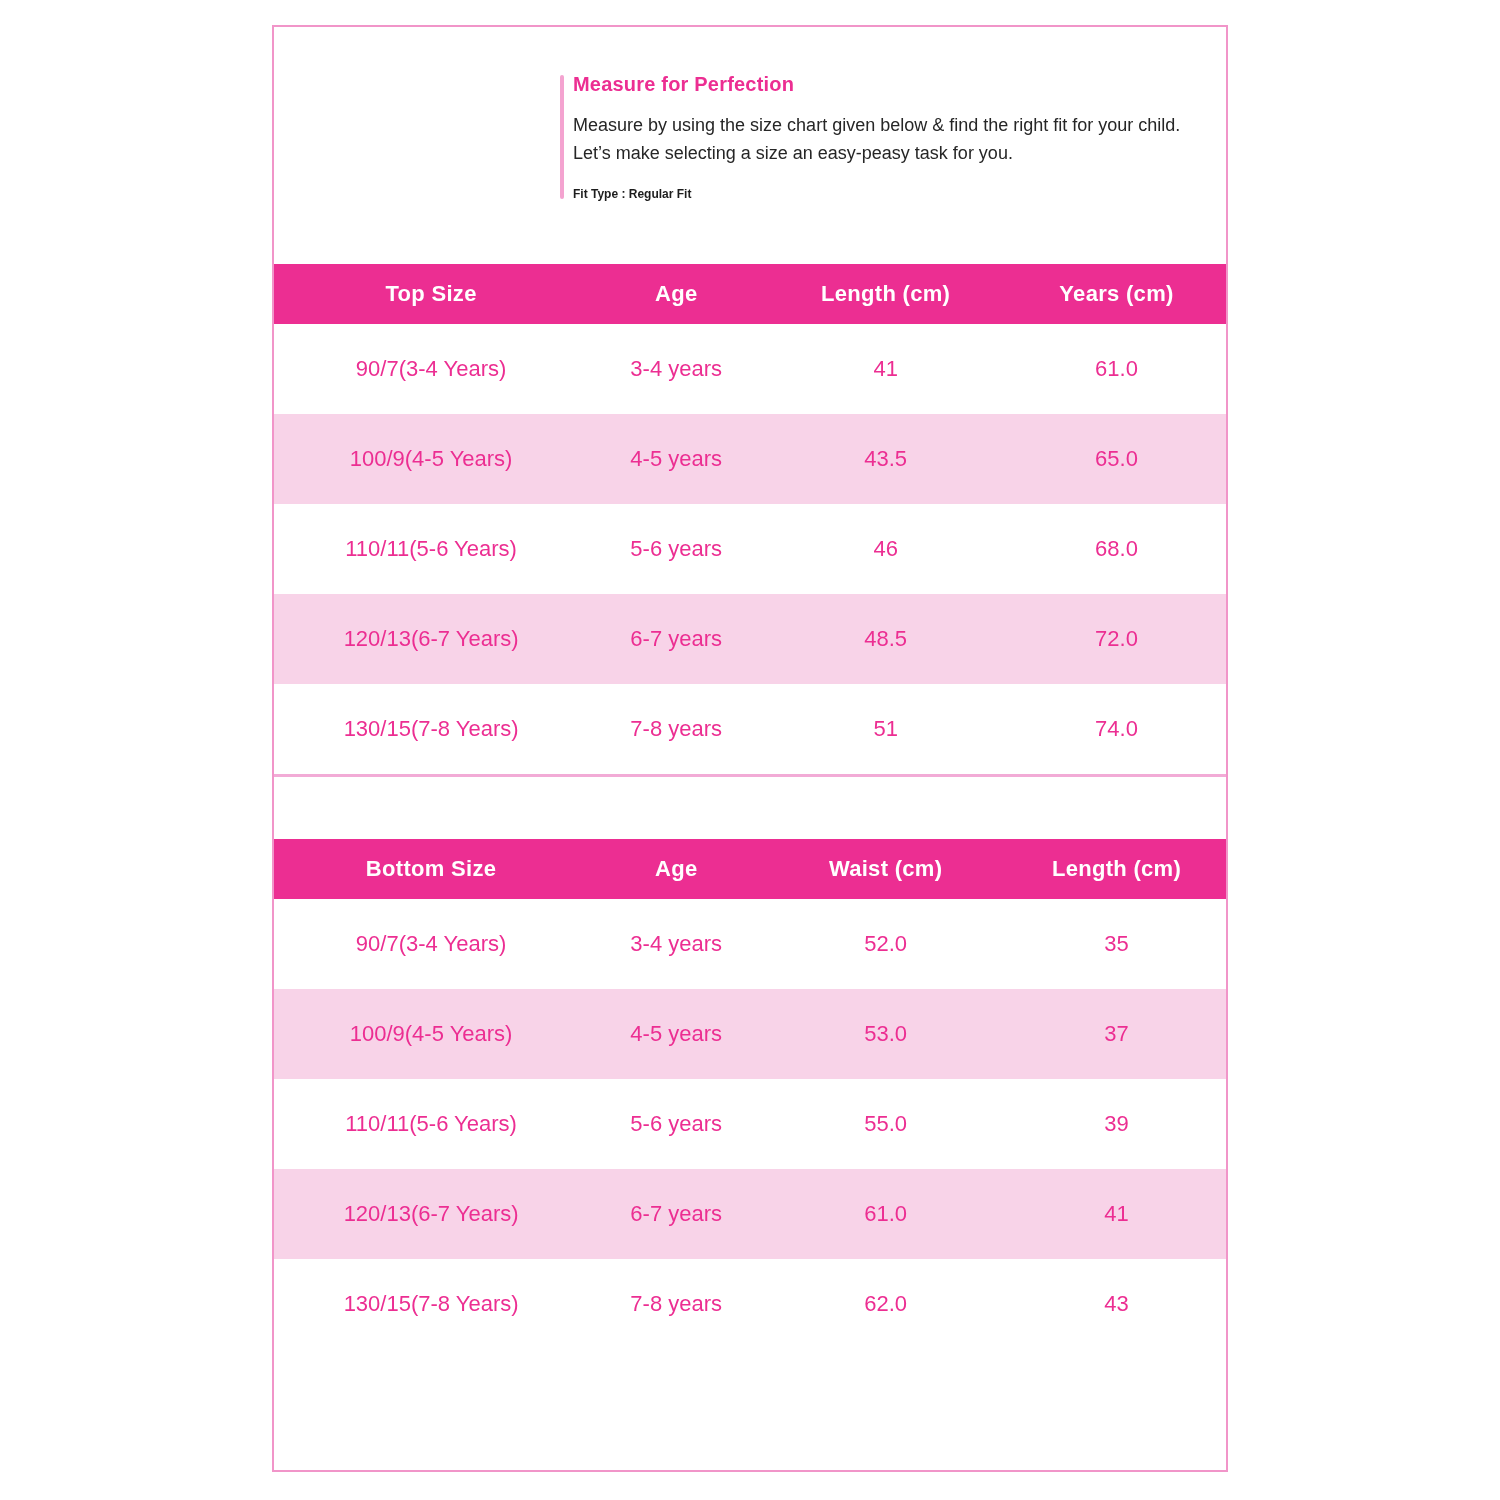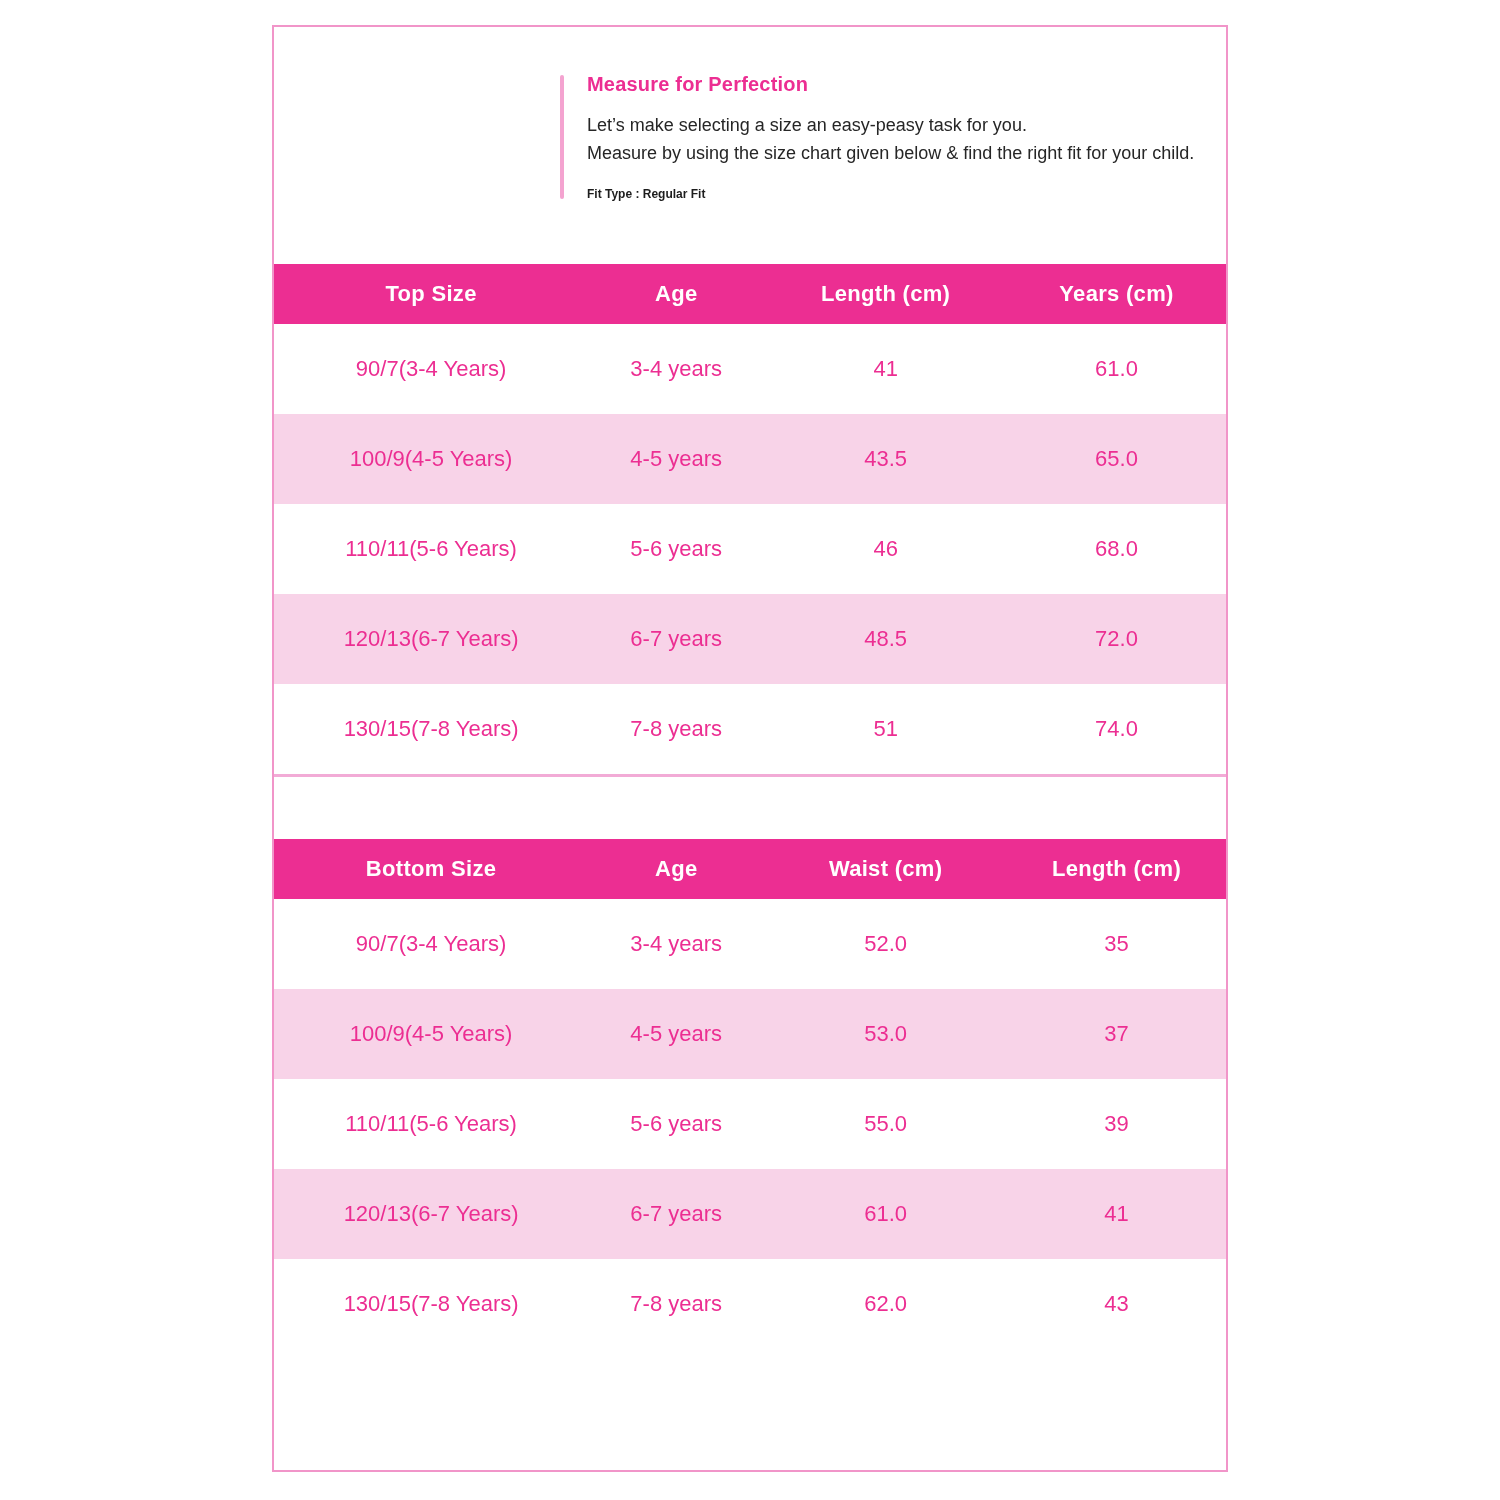--- a/index.html
+++ b/index.html
@@ -20,21 +20,21 @@
   .card{
     position:absolute; left:272px; top:25px; width:956px; height:1447px;
     border:2px solid var(--border); background:#ffffff;
   }
   
   .logo-block{ position:absolute; left:52px; top:55px; width:220px; height:130px; }
   .v-divider{
     position:absolute; left:286px; top:48px; width:4px; height:124px;
     background:#F4A3D0; border-radius:2px;
   }
-  .intro{ position:absolute; left:313px; top:46px; width:612px; }
+  .intro{ position:absolute; left:299px; top:46px; width:612px; }
   .intro-title{
     color:var(--pink); font-size:20px; font-weight:bold;
     letter-spacing:.2px; margin-bottom:15px;
   }
   .intro-desc{
     font-size:18px; line-height:28px; color:var(--dark);
   }
   .fit-type{
     margin-top:20px; font-size:12px; font-weight:bold; color:#1d1d1d;
   }
@@ -68,22 +68,22 @@
 <body>
 
 <div class="card">
 
 
   <div class="v-divider"></div>
 
   <div class="intro">
     <div class="intro-title">Measure for Perfection</div>
     <div class="intro-desc">
+      <div>Measure by using the size chart given below &amp; find the right fit for your child.</div>
       <div>Let’s make selecting a size an easy-peasy task for you.</div>
-      <div>Measure by using the size chart given below &amp; find the right fit for your child.</div>
     </div>
     <div class="fit-type">Fit Type : Regular Fit</div>
   </div>
 
   <div class="table-block top">
     <div class="t-head">
         <div class="th">Top Size</div>
         <div class="th">Age</div>
         <div class="th">Length (cm)</div>
         <div class="th">Years (cm)</div>

